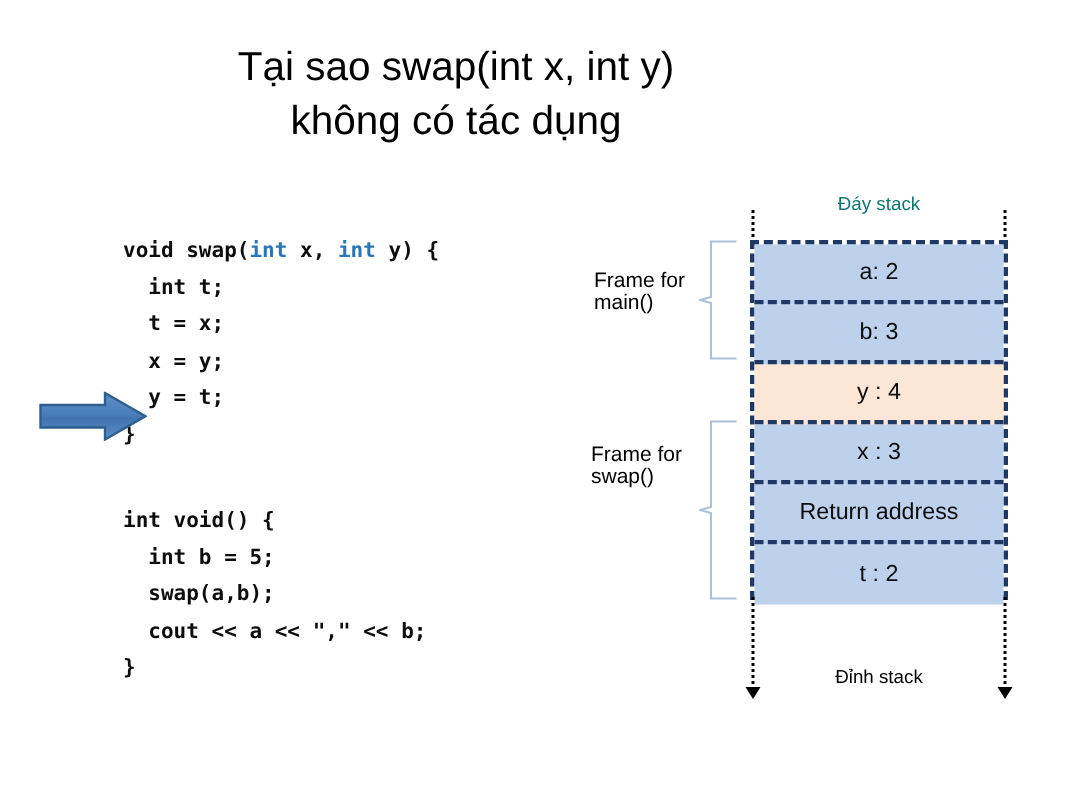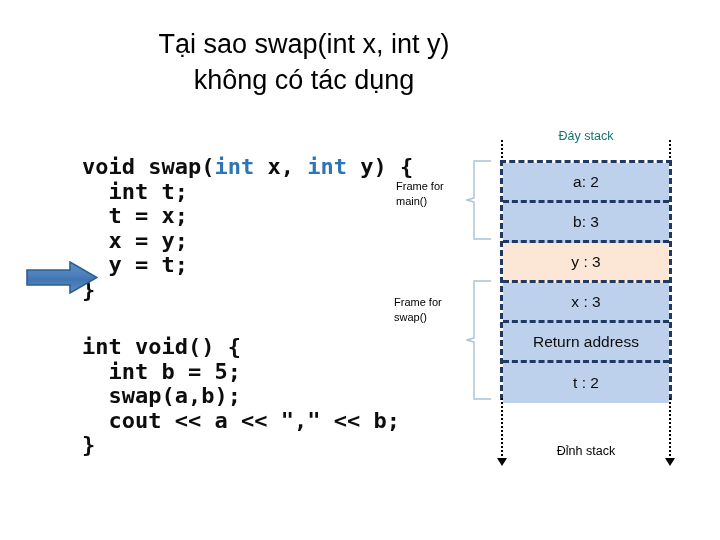--- a/index.html
+++ b/index.html
@@ -28,21 +28,21 @@
     font-weight: 400;
     color: #000000;
     letter-spacing: 0px;
     white-space: pre-line;
   }
 
   
   .code-block {
     position: absolute;
     font-family: "DejaVu Sans Mono", "Liberation Mono", monospace;
-    font-size: 22px;
+    font-size: 14px;
     line-height: 24.5px;
     font-weight: bold;
     color: #0d0d0d;
     white-space: pre;
   }
   #code-swap { left: 82px; top: 155px; }
   #code-main { left: 82px; top: 335px; }
   .kw-int { color: #2e75b6; }
 
   
@@ -51,21 +51,21 @@
     left: 26px;
     top: 261px;
     width: 72px;
     height: 33px;
   }
 
   
   .frame-label {
     position: absolute;
     font-family: "Liberation Sans", sans-serif;
-    font-size: 11px;
+    font-size: 14px;
     line-height: 15px;
     color: #000000;
     text-align: left;
     white-space: pre-line;
   }
   #frame-label-main { left: 396px; top: 179px; width: 80px; }
   #frame-label-swap { left: 394px; top: 295px; width: 80px; }
 
   
   .brace {
@@ -197,21 +197,21 @@
   <div id="rail-top-right" class="rail"></div>
 
   <div id="stack-cells">
       <div class="stack-cell">
         <span>a: 2</span>
       </div>
       <div class="stack-cell">
         <span>b: 3</span>
       </div>
       <div class="stack-cell highlight">
-        <span>y : 3</span>
+        <span>y : 4</span>
       </div>
       <div class="stack-cell">
         <span>x : 3</span>
       </div>
       <div class="stack-cell">
         <span>Return address</span>
       </div>
       <div class="stack-cell">
         <span>t : 2</span>
       </div>

